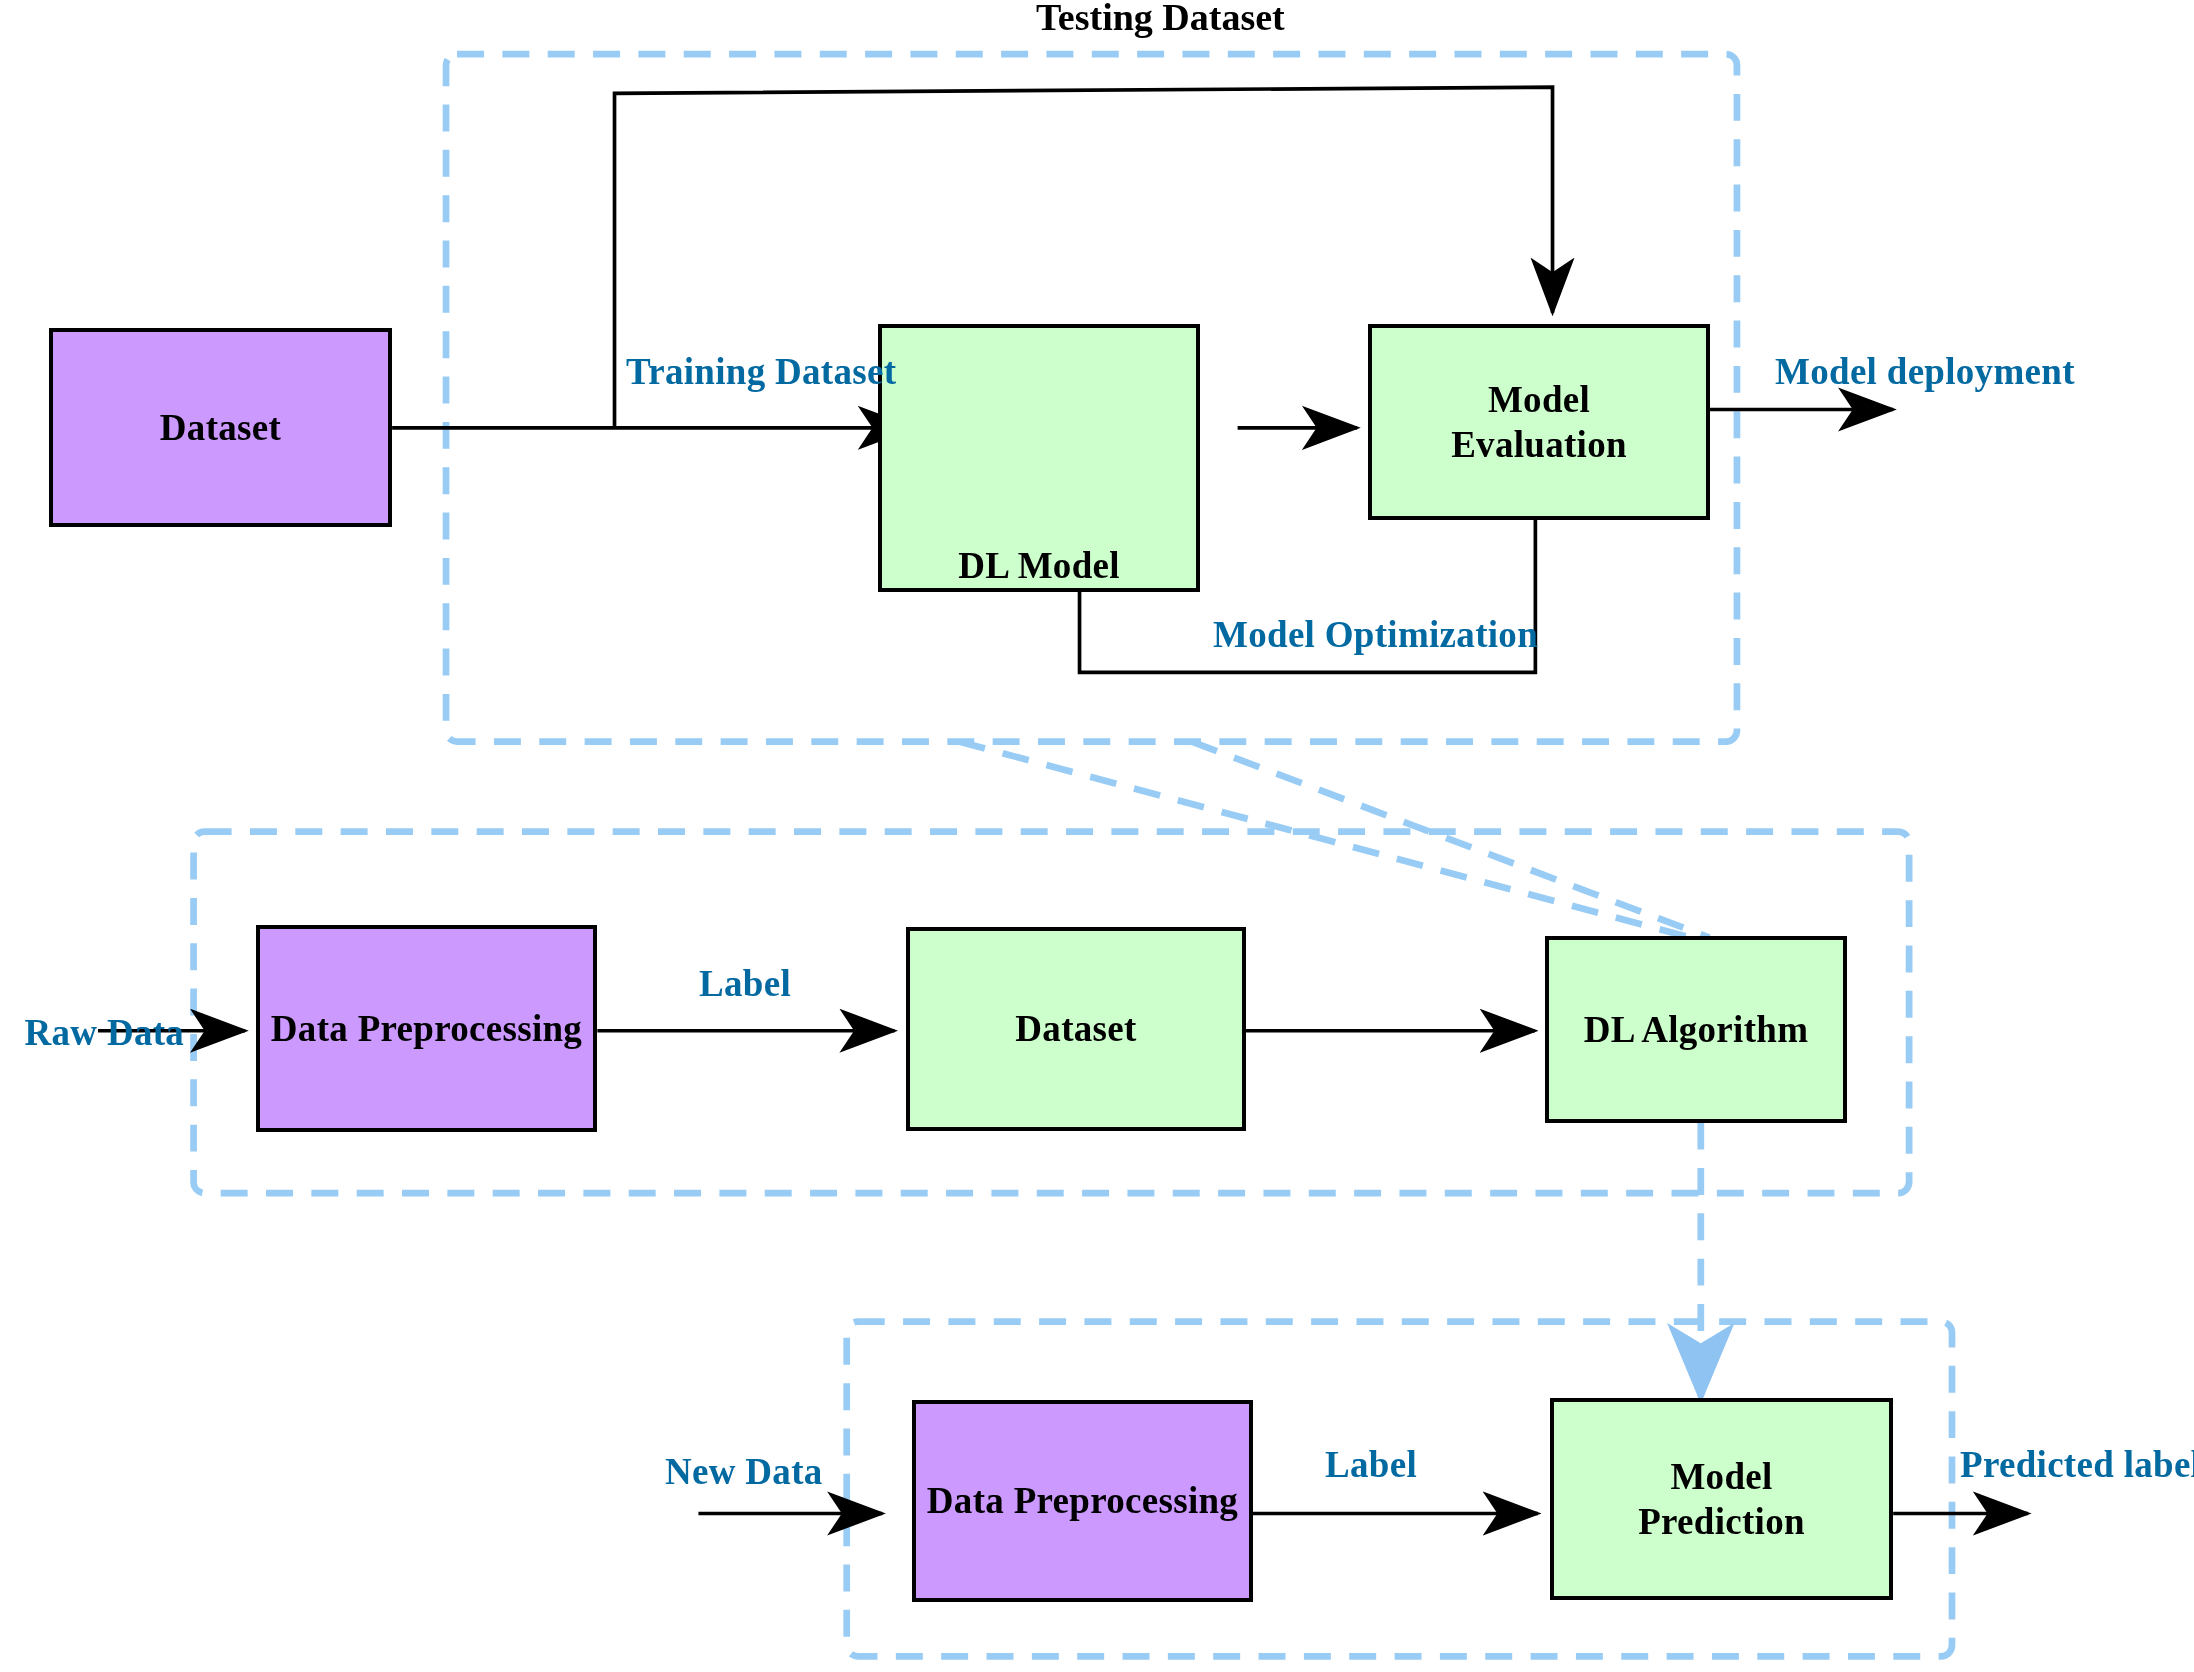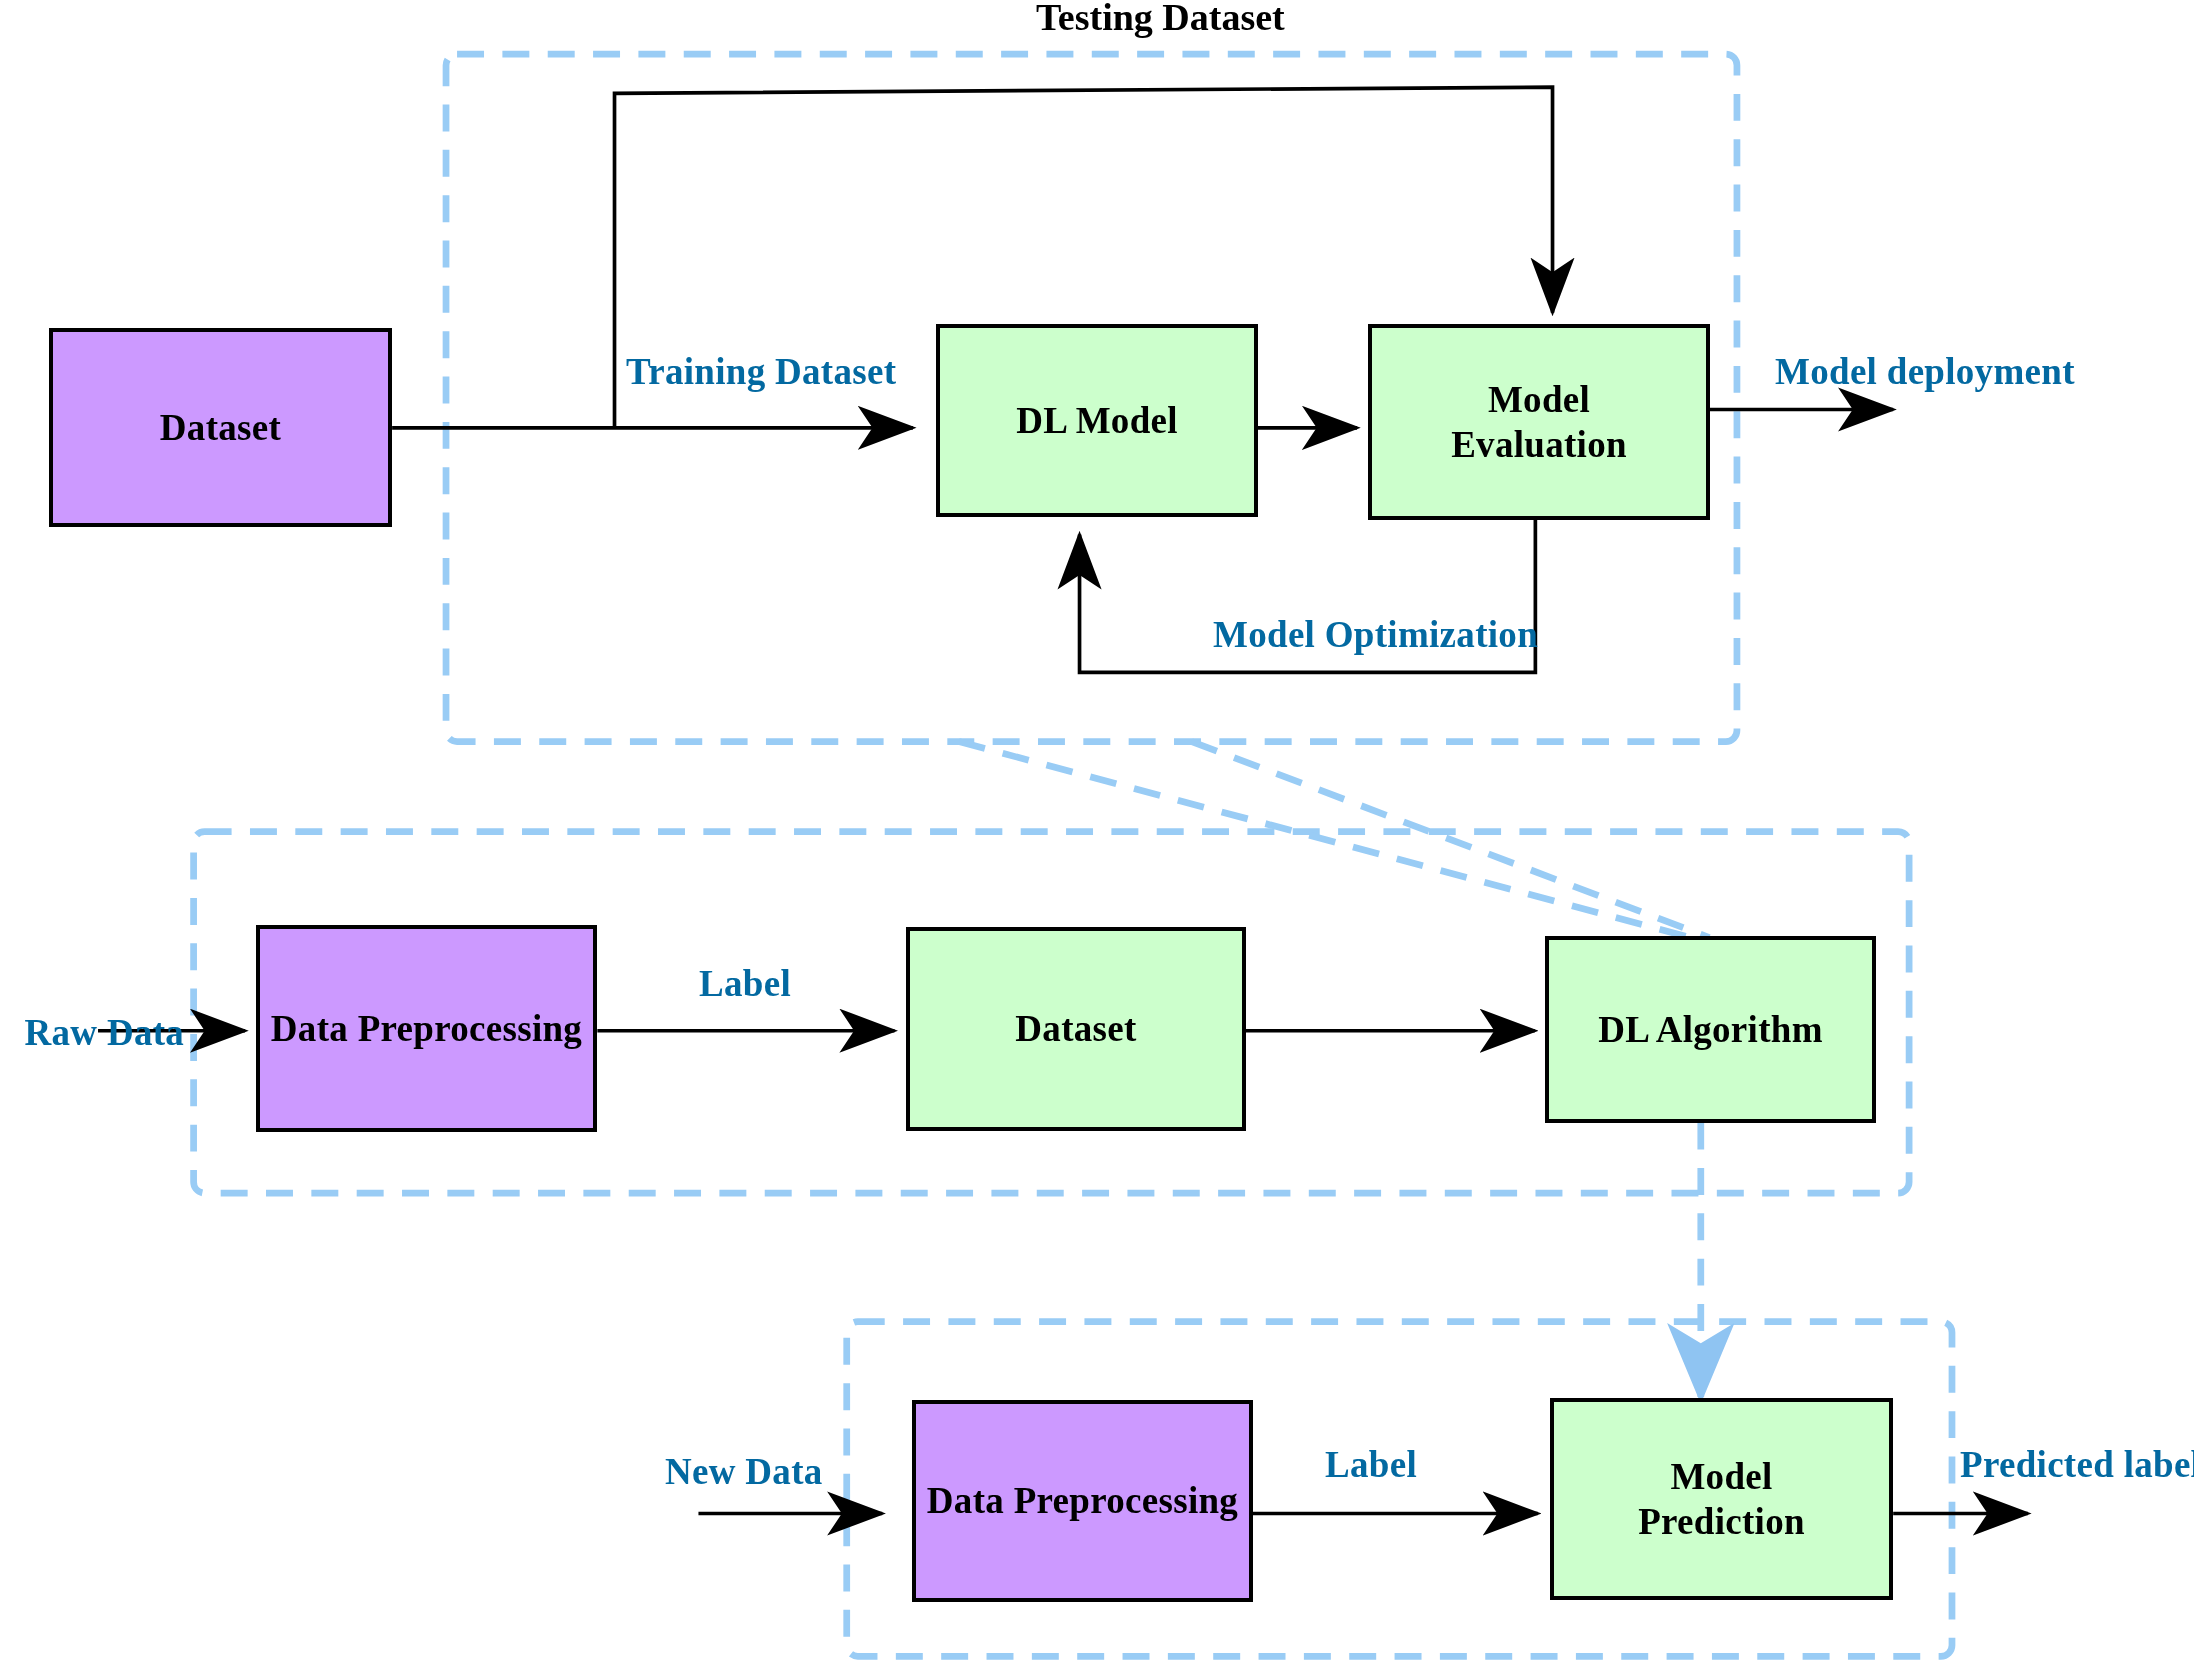--- a/index.html
+++ b/index.html
@@ -55,40 +55,40 @@
     <path d="M2045,2470 L2510,2470" fill="none" stroke="#000" stroke-width="6" marker-end="url(#arrowBlack)"></path>
     <path d="M3090,2470 L3310,2470" fill="none" stroke="#000" stroke-width="6" marker-end="url(#arrowBlack)"></path>
   </svg>
 
   <div class="group-title" style="left:1036px; top:-4.9px;">Testing Dataset</div>
 
   <div class="node purple" style="left:49px; top:328px; width:343px; height:199px;">
     <span class="lbl">Dataset</span>
   </div>
 
-  <div class="node green" style="left:936px; top:324px; width:322px; height:193px;">
+  <div class="node green" style="left:878px; top:324px; width:322px; height:268px;align-items:flex-end;">
     <span class="lbl">DL Model</span>
   </div>
 
   <div class="node green" style="left:1368px; top:324px; width:342px; height:196px;">
     <span class="lbl">
       <span>Model</span><br>
       <span>Evaluation</span>
     </span>
   </div>
 
   <div class="node purple" style="left:256px; top:925px; width:341px; height:207px;">
     <span class="lbl">Data Preprocessing</span>
   </div>
 
   <div class="node green" style="left:906px; top:927px; width:340px; height:204px;">
     <span class="lbl">Dataset</span>
   </div>
 
-  <div class="node green" style="left:1545px; top:936px; width:331px; height:187px;">
+  <div class="node green" style="left:1545px; top:936px; width:302px; height:187px;">
     <span class="lbl">DL Algorithm</span>
   </div>
 
   <div class="node purple" style="left:912px; top:1400px; width:341px; height:202px;">
     <span class="lbl">Data Preprocessing</span>
   </div>
 
   <div class="node green" style="left:1550px; top:1398px; width:343px; height:202px;">
     <span class="lbl">
       <span>Model</span><br>

